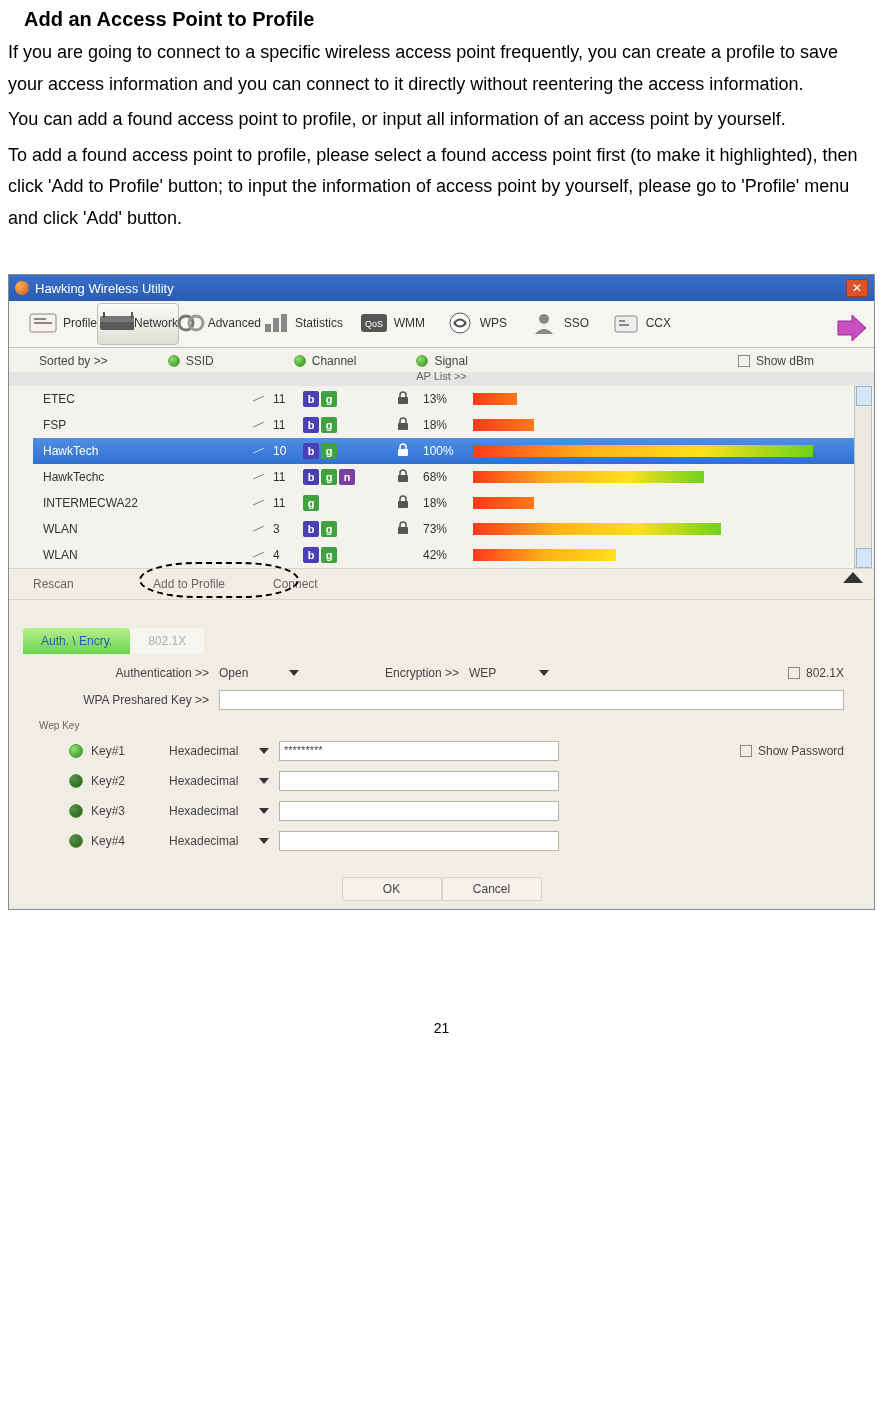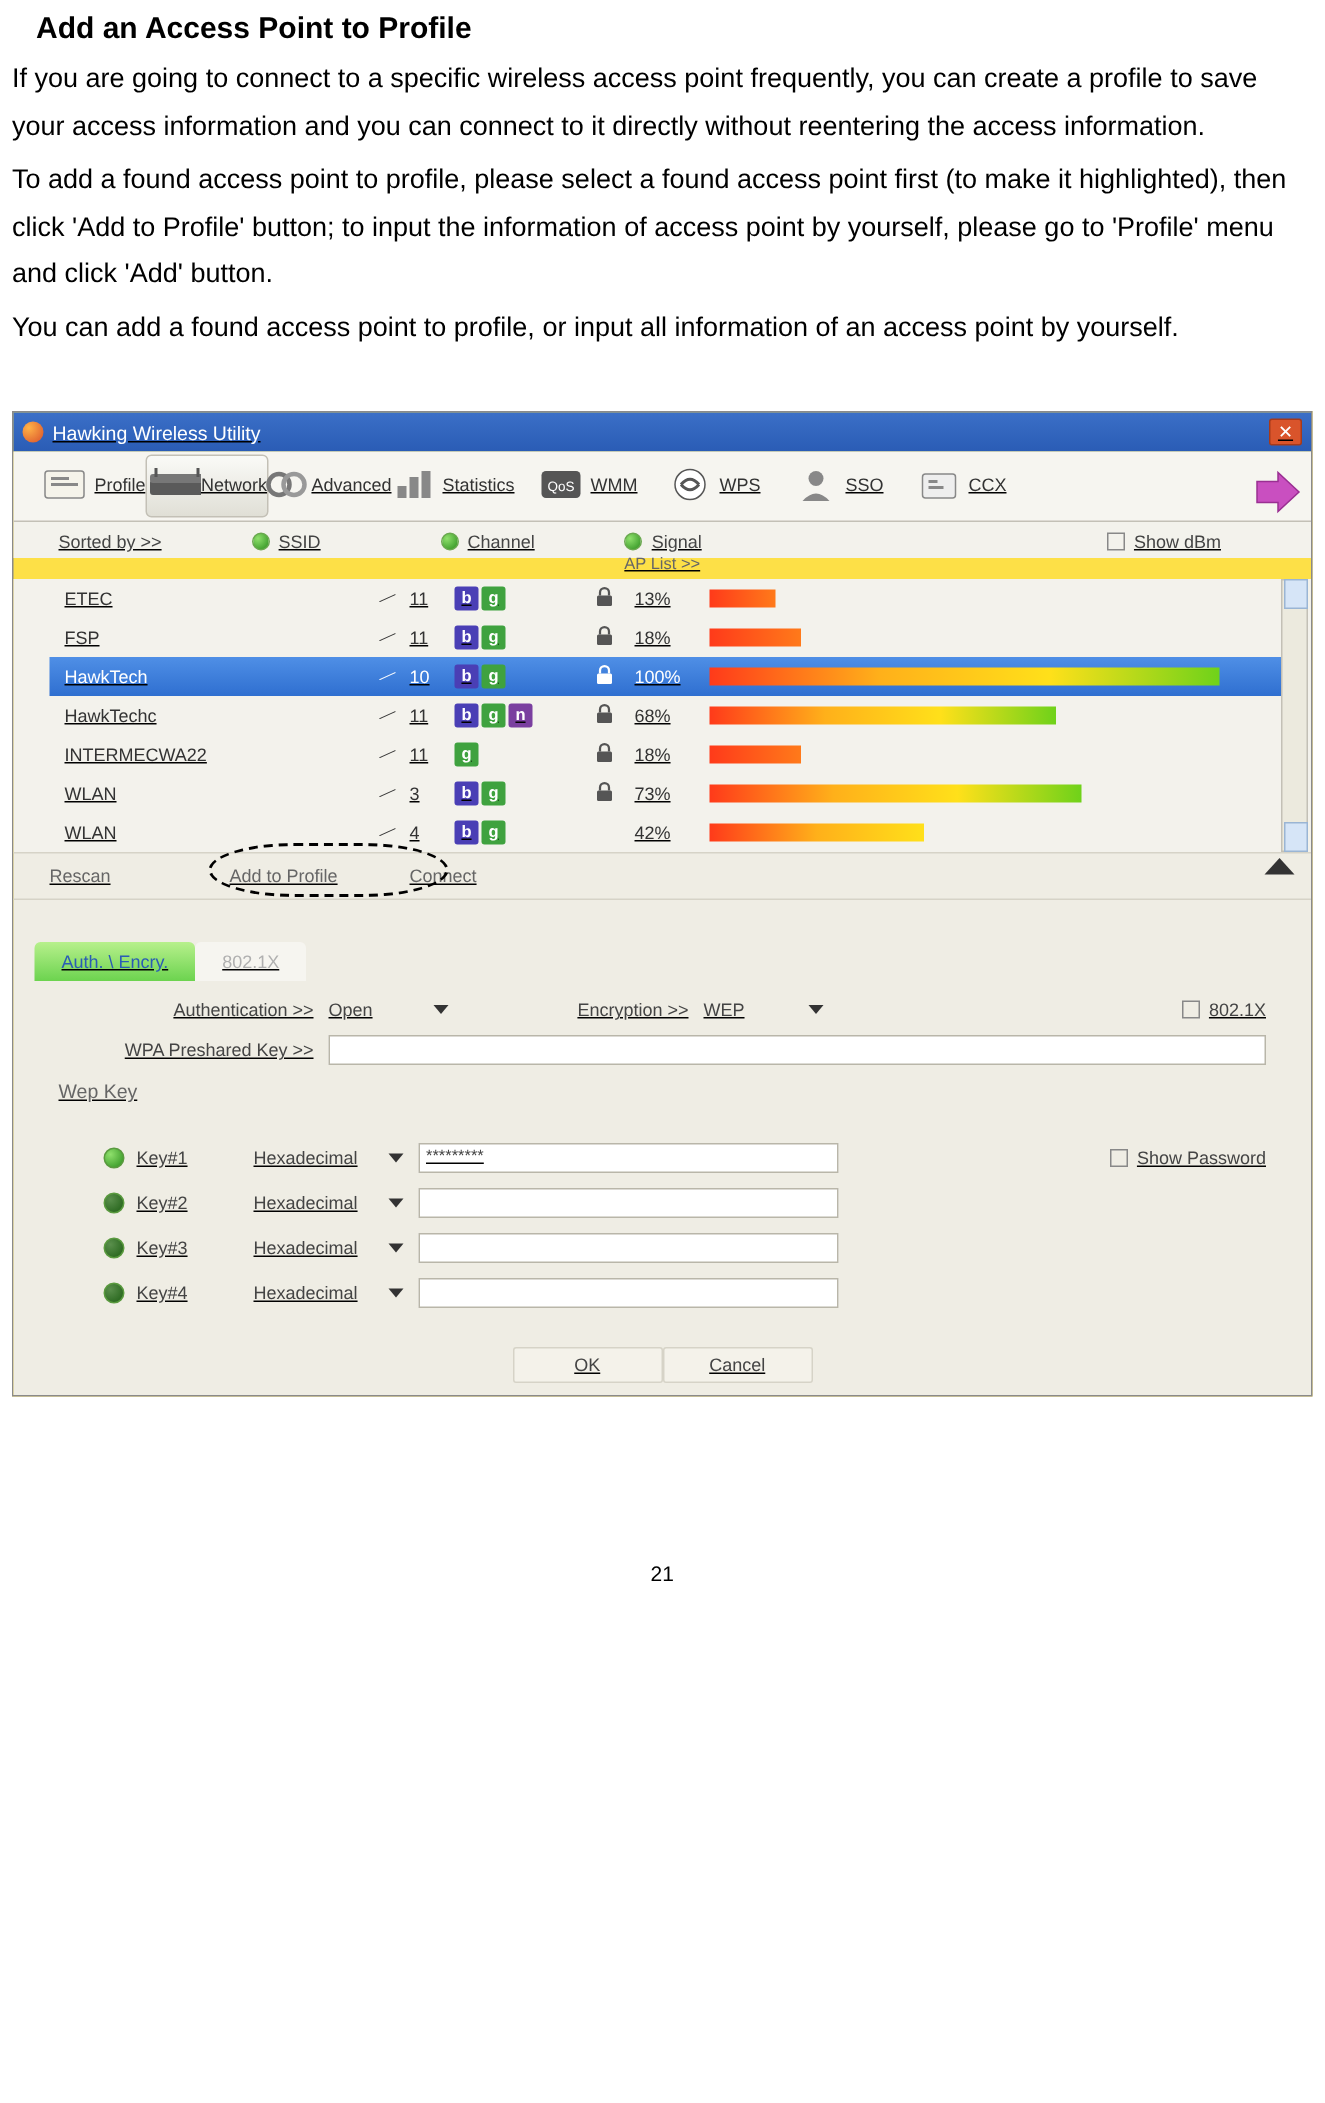--- a/index.html
+++ b/index.html
@@ -1,20 +1,20 @@
 <!DOCTYPE html>
 <html><head>
 <meta charset="utf-8">
 <style>
   * { box-sizing: border-box; margin: 0; padding: 0; }
   body { font-family: Arial, sans-serif; width: 883px; background: #fff; color: #000; }
   .page { padding: 8px 8px 40px 8px; }
   h2 { font-size: 20px; font-weight: bold; margin-bottom: 6px; margin-left: 16px; }
   p.intro { font-size: 18px; line-height: 1.75; margin-bottom: 4px; }
-  .screenshot { margin-top: 40px; border: 1px solid #8a8a8a; background: #fde047; text-decoration: underline; }
+  .screenshot { margin-top: 40px; border: 1px solid #8a8a8a; background: #e5e5e5; }
   .titlebar { display: flex; align-items: center; background: linear-gradient(#3b6fc7,#2a5cb5); color: #fff; height: 26px; padding: 0 6px; font-size: 13px; }
   .titlebar .logo { width: 14px; height: 14px; border-radius: 50%; background: radial-gradient(circle at 30% 30%, #ffb347, #d94f2b); margin-right: 6px; }
   .titlebar .spacer { flex: 1; }
   .titlebar .close { width: 22px; height: 18px; background: #d9542b; border: 1px solid #a63a1a; border-radius: 2px; display:flex; align-items:center; justify-content:center; font-size: 12px; color:#fff; }
   .toolbar { display: flex; align-items: stretch; background: #f6f5f0; border-bottom: 1px solid #c3c0b6; padding: 2px 6px; position: relative; }
   .tbtn { width: 82px; display:flex; flex-direction:row; align-items:center; justify-content:flex-end; padding: 4px 0 6px 0; font-size: 12px; color:#333; border-radius:4px; }
   .tbtn.active { background: linear-gradient(#fafaf7,#e0dfd6); border:1px solid #c3c0b6; }
   .tbtn .ticon { width: 40px; height: 30px; display:flex; align-items:center; justify-content:center; color:#5a5a5a; }
   .arrow-out { position:absolute; right:6px; top:10px; width:34px; height:34px; }
   .sortbar { display:flex; align-items:center; padding: 6px 30px 4px 30px; font-size: 12px; color:#444; background:#f3f2ec; }
@@ -46,38 +46,38 @@
   .tabbar { display:flex; padding: 4px 0 0 14px; background:#efede4; }
   .tab { padding: 6px 18px; font-size: 12px; border-top-left-radius:4px; border-top-right-radius:4px; }
   .tab.active { background: linear-gradient(#b7f08c,#6cd34f); color:#2a5cb5; }
   .tab.inactive { background:#f6f5f0; color:#b0b0b0; }
   .form { background:#efede4; padding: 12px 30px 12px 60px; font-size:12px; color:#444; }
   .frow { display:flex; align-items:center; margin-bottom:10px; }
   .flabel { width: 150px; text-align:right; padding-right:10px; }
   .flabel2 { width: 120px; text-align:right; padding-right:10px; }
   .caret { width:0; height:0; border-left:5px solid transparent; border-right:5px solid transparent; border-top:6px solid #333; display:inline-block; margin:0 10px; }
   .txtinput { background:#fff; border:1px solid #b9b6a9; height:20px; }
-  .fieldset-label { font-size:13px; color:#666; margin: 6px 0 27px 0; }
+  .fieldset-label { font-size:10px; color:#666; margin: 6px 0 10px 0; }
   .keydot { width:14px; height:14px; border-radius:50%; display:inline-block; margin-right:8px; border:1px solid #5a9a3f; }
   .keydot.sel { background: radial-gradient(circle at 30% 30%, #8fe06c, #2c8f1e); }
   .keydot.unsel { background: radial-gradient(circle at 30% 30%, #5a8f4c, #1f5f15); }
   .chk { width:12px; height:12px; border:1px solid #888; display:inline-block; margin-right:6px; }
   .okbar { display:flex; justify-content:center; gap:0; background:#efede4; padding: 4px 0 8px 0; }
   .okbtn { width:100px; text-align:center; font-size:12px; color:#444; padding:4px 0; border:1px solid #d6d3c7; background:#f4f2ea; border-radius:2px; }
   .pagenum { text-align:center; font-size:14px; margin-top: 110px; }
   .wand { display:inline-block; transform: rotate(25deg); }
 </style>
 </head>
 <body>
 <div class="page">
 
 <h2>Add an Access Point to Profile</h2>
 <p class="intro">If you are going to connect to a specific wireless access point frequently, you can create a profile to save your access information and you can connect to it directly without reentering the access information.</p>
+<p class="intro">You can add a found access point to profile, or input all information of an access point by yourself.</p>
 <p class="intro">To add a found access point to profile, please select a found access point first (to make it highlighted), then click 'Add to Profile' button; to input the information of access point by yourself, please go to 'Profile' menu and click 'Add' button.</p>
-<p class="intro">You can add a found access point to profile, or input all information of an access point by yourself.</p>
 
 <div class="screenshot">
 
   <div class="titlebar">
     <span class="logo"></span>
     <span>Hawking Wireless Utility</span>
     <span class="spacer"></span>
     <span class="close">✕</span>
   </div>
 

